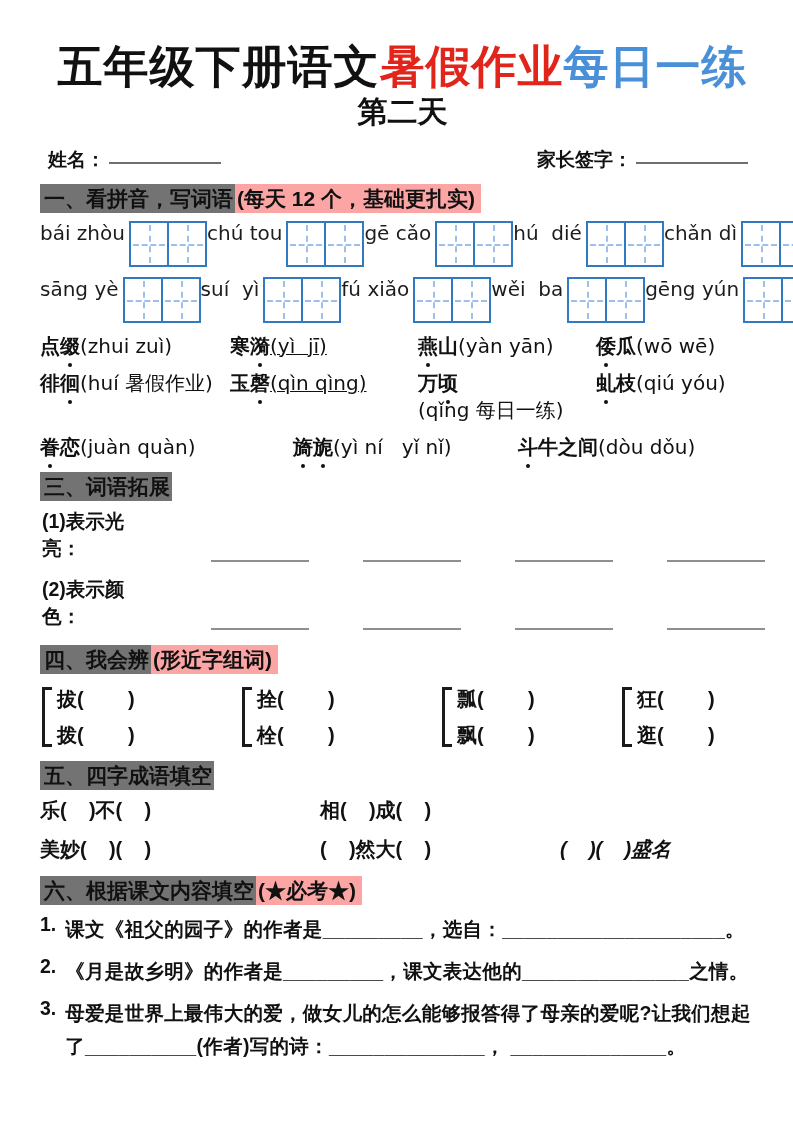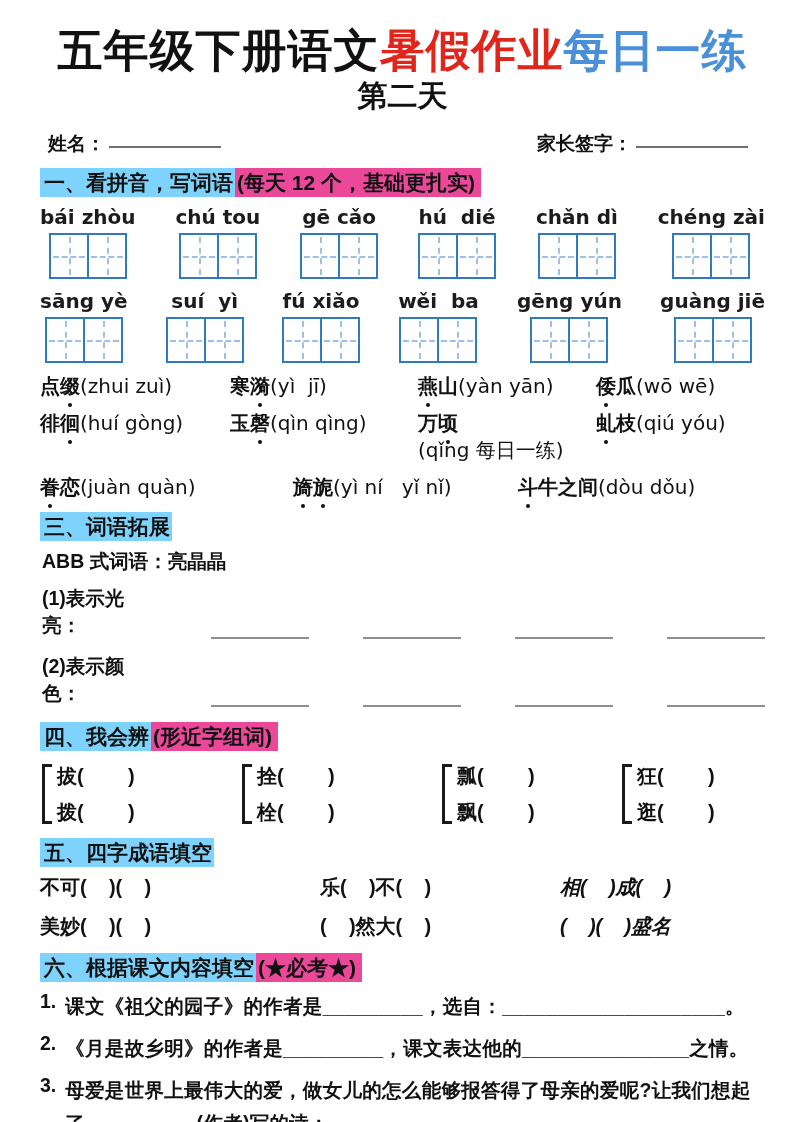--- a/index.html
+++ b/index.html
@@ -2,53 +2,53 @@
 <html><head>
 <meta charset="utf-8">
 <style>
   * { margin:0; padding:0; box-sizing:border-box; }
   html,body { background:#ffffff; }
   body {
     width:793px; height:1122px;
     font-family:"Liberation Sans", sans-serif;
     color:#111; overflow:hidden;
   }
-  .page { width:793px; height:1122px; padding:26px 28px 10px 40px; }
+  .page { width:793px; height:1122px; padding:42px 28px 10px 40px; }
 
   
   .main-title { text-align:center; font-size:45px; font-weight:900; line-height:1.12; letter-spacing:1px; white-space:nowrap; }
   .t-red  { color:#e1251b; }
   .t-blue { color:#4a90d8; }
   .day-title { text-align:center; font-size:30px; font-weight:800; margin-top:0;
                font-family:"DejaVu Serif", serif; }
 
   
   .fields-row { display:flex; justify-content:space-between; width:700px; margin:14px 0 10px 8px;
                 font-size:19px; font-weight:700; align-items:flex-end; }
   .field { display:flex; align-items:flex-start; }
   .fblank { display:inline-block; width:112px; height:17px; border-bottom:2px solid #6f6f6f; margin-left:4px; }
 
   
   .sec-head { font-size:21px; font-weight:800; margin:10px 0 6px 0; line-height:1.5; }
-  .hl-blue { background:#7dd3fc; padding:3px 2px 3px 4px; }
-  .hl-pink { background:#ec4899; padding:3px 6px 3px 2px;margin-top:12px; }
+  .hl-blue { background:#737373; padding:3px 2px 3px 4px; }
+  .hl-pink { background:#fca5a5; padding:3px 6px 3px 2px;margin-top:12px; }
 
   
   .py-row { display:flex; justify-content:space-between; width:725px; margin:4px 0 10px 0; }
-  .py-col { display:flex; flex-direction:column; align-items:center; gap:4px;font-weight:bold; }
+  .py-col { display:flex; flex-direction:row; align-items:flex-start; gap:4px; }
   .pinyin { font-size:20px; color:#1c1c1c; white-space:pre; font-family:"DejaVu Sans", sans-serif; }
   .gridpair { display:flex; width:78px; height:46px; border:2px solid #2f7ac0; background:#fff; }
   .gcell { flex:1; position:relative; }
   .gcell:first-child { border-right:2px solid #2f7ac0; }
   .gcell::before { content:""; position:absolute; left:50%; top:2px; bottom:2px; border-left:2px dashed #9cc0ea; }
   .gcell::after  { content:""; position:absolute; top:50%; left:2px; right:2px; border-top:2px dashed #9cc0ea; }
 
   
   .w-row { display:flex; width:725px; margin-bottom:10px; align-items:baseline; }
-  .cols4 .w-item:nth-child(1){ width:190px; } .cols4 .w-item:nth-child(2){ width:188px; }
+  .cols4 .w-item:nth-child(1){ width:190px; } .cols4 .w-item:nth-child(2){ width:188px;text-decoration:underline; }
   .cols4 .w-item:nth-child(3){ width:178px; } .cols4 .w-item:nth-child(4){ width:auto; }
   .cols3 .w-item:nth-child(1){ width:253px; } .cols3 .w-item:nth-child(2){ width:225px; }
   .cols3 .w-item:nth-child(3){ width:auto; }
   .word { font-weight:800; font-size:20px; }
   .wchar { display:inline-block; position:relative; }
   .wchar.dot::after { content:""; position:absolute; left:50%; bottom:-7px; transform:translateX(-50%);
                       width:4px; height:4px; border-radius:50%; background:#111; }
   .wpin { font-size:20px; white-space:pre; font-family:"DejaVu Sans", sans-serif; }
 
   
@@ -191,34 +191,33 @@
     </div>
 
   <div id="s2-rows">
       <div class="w-row cols4">
         <div class="w-item"><span class="word"><span class="wchar">点</span><span class="wchar dot">缀</span></span><span class="wpin">(zhui zuì)</span></div>
         <div class="w-item"><span class="word"><span class="wchar">寒</span><span class="wchar dot">漪</span></span><span class="wpin">(yì  jī)</span></div>
         <div class="w-item"><span class="word"><span class="wchar dot">燕</span><span class="wchar">山</span></span><span class="wpin">(yàn yān)</span></div>
         <div class="w-item"><span class="word"><span class="wchar dot">倭</span><span class="wchar">瓜</span></span><span class="wpin">(wō wē)</span></div>
       </div>
       <div class="w-row cols4">
-        <div class="w-item"><span class="word"><span class="wchar">徘</span><span class="wchar dot">徊</span></span><span class="wpin">(huí gòng)</span></div>
+        <div class="w-item"><span class="word"><span class="wchar">徘</span><span class="wchar dot">徊</span></span><span class="wpin">(huí 暑假作业)</span></div>
         <div class="w-item"><span class="word"><span class="wchar">玉</span><span class="wchar dot">磬</span></span><span class="wpin">(qìn qìng)</span></div>
         <div class="w-item"><span class="word"><span class="wchar">万</span><span class="wchar dot">顷</span></span><span class="wpin">(qǐng 每日一练)</span></div>
         <div class="w-item"><span class="word"><span class="wchar dot">虬</span><span class="wchar">枝</span></span><span class="wpin">(qiú yóu)</span></div>
       </div>
       <div class="w-row cols3">
         <div class="w-item"><span class="word"><span class="wchar dot">眷</span><span class="wchar">恋</span></span><span class="wpin">(juàn quàn)</span></div>
         <div class="w-item"><span class="word"><span class="wchar dot">旖</span><span class="wchar dot">旎</span></span><span class="wpin">(yì ní   yǐ nǐ)</span></div>
         <div class="w-item"><span class="word"><span class="wchar dot">斗</span><span class="wchar">牛</span><span class="wchar">之</span><span class="wchar">间</span></span><span class="wpin">(dòu dǒu)</span></div>
       </div>
     </div>
 
   <div class="sec-head"><span class="hl-blue">三、词语拓展</span></div>
-  <div class="abb-line">ABB 式词语：亮晶晶</div>
   <div class="blank-line" id="s3-line1">
       <span>(1)表示光亮：</span>
       <span class="blank3"></span>
       <span class="blank3"></span>
       <span class="blank3"></span>
       <span class="blank3"></span>
     </div>
   <div class="blank-line" id="s3-line2">
       <span>(2)表示颜色：</span>
       <span class="blank3"></span>
@@ -255,21 +254,20 @@
         <div class="pair-lines">
           <div class="pair-line">狂(        )</div>
           <div class="pair-line">逛(        )</div>
         </div>
       </div>
     </div>
 
   <div class="sec-head"><span class="hl-blue">五、四字成语填空</span></div>
   <div id="s5-rows">
       <div class="idiom-row">
-        <span class="idiom">不可(    )(    )</span>
         <span class="idiom">乐(    )不(    )</span>
         <span class="idiom">相(    )成(    )</span>
       </div>
       <div class="idiom-row">
         <span class="idiom">美妙(    )(    )</span>
         <span class="idiom">(    )然大(    )</span>
         <span class="idiom">(    )(    )盛名</span>
       </div>
     </div>
 

